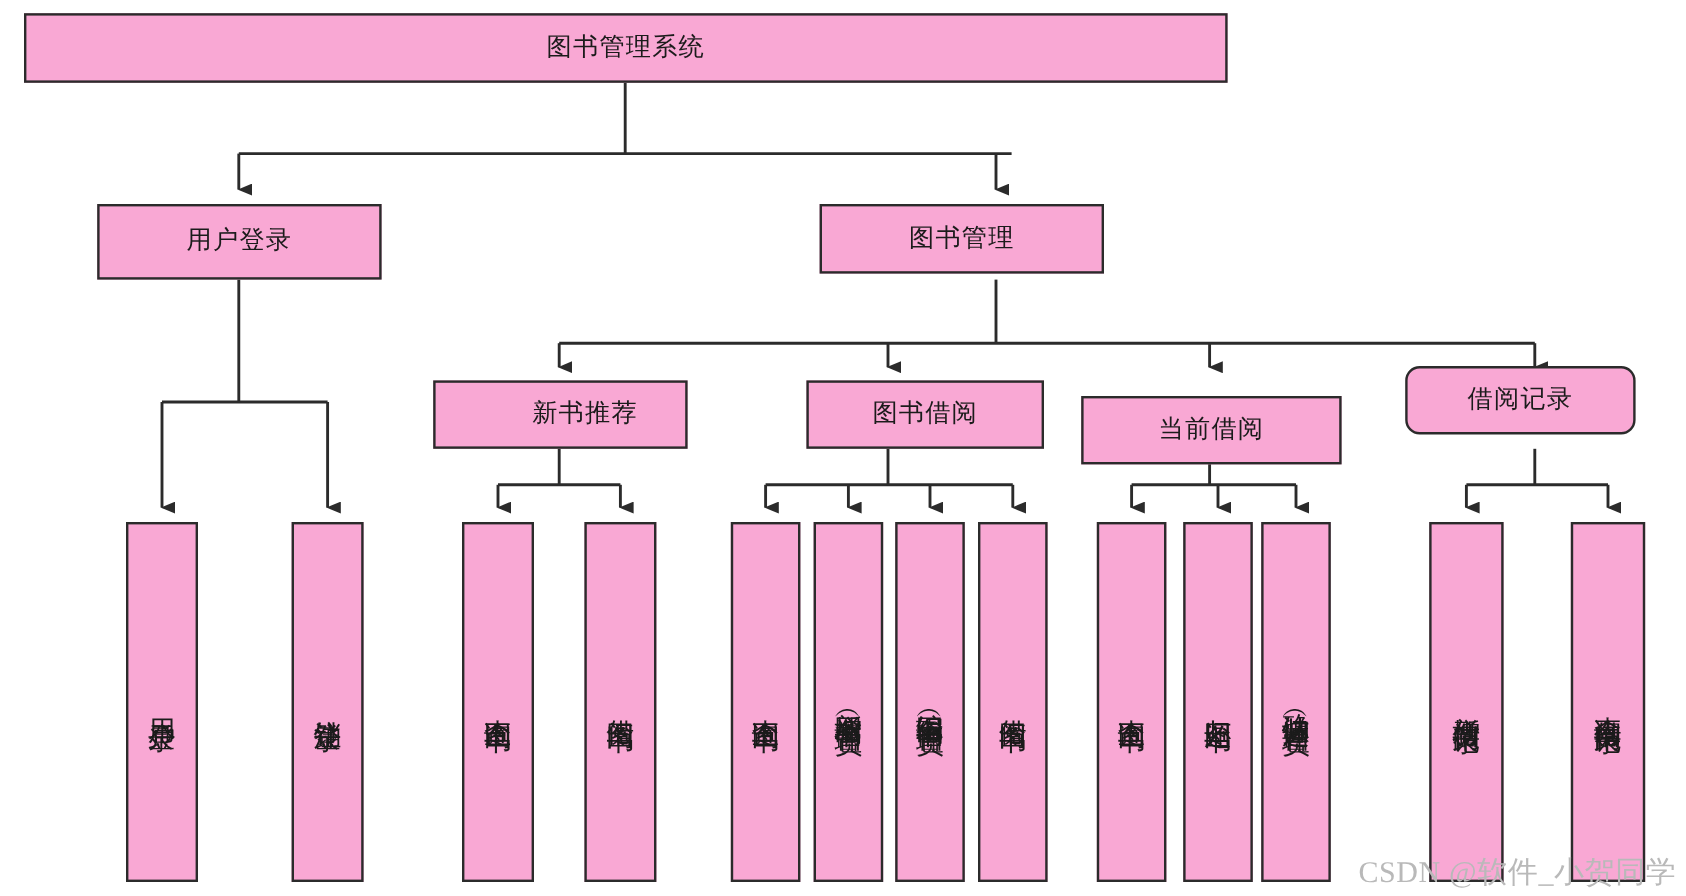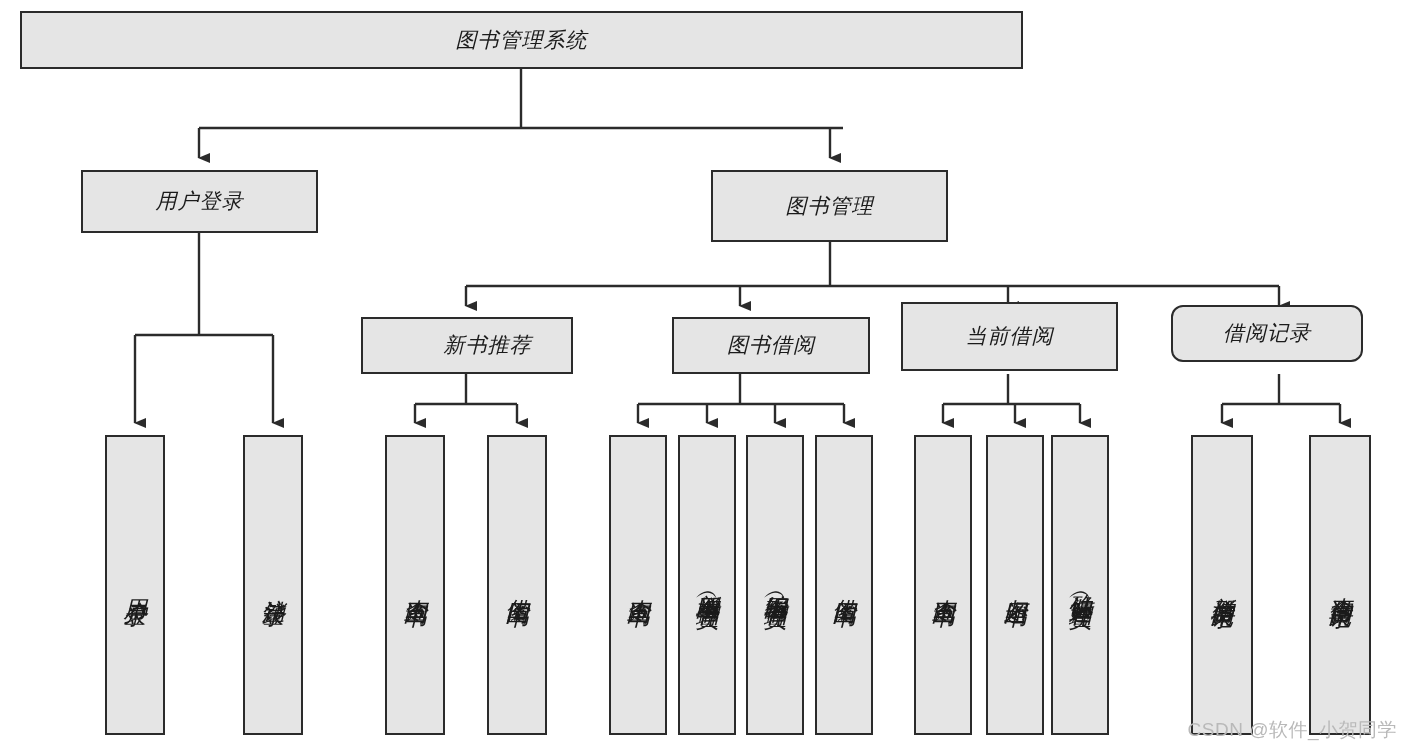--- a/index.html
+++ b/index.html
@@ -8,27 +8,26 @@
     background:#ffffff;
     font-family:"Liberation Sans","DejaVu Sans",sans-serif;
     overflow:hidden;
   }
   #stage{position:relative;width:1405px;height:747px;}
   svg#wires{position:absolute;left:0;top:0;width:1405px;height:747px;}
 
   .node{
     position:absolute;
     box-sizing:border-box;
-    background:#e5e5e5;
+    background:#f9a8d4;
     border:2px solid #2b2b2b;
     display:flex;
     align-items:center;
     justify-content:center;
     color:#1b1b1b;
-    font-style:italic;
   }
   .node .lbl{
     font-size:21px;
     line-height:1.25;
     letter-spacing:1px;
     white-space:nowrap;
   }
   .node.vert{
     align-items:center;
     justify-content:center;
@@ -38,24 +37,25 @@
     text-orientation:upright;
     font-size:23px;
     line-height:1.08;
     letter-spacing:2px;
     white-space:normal;
     max-height:282px;
   }
   #watermark{
     position:absolute;
     right:8px;bottom:4px;
-    font-size:19px;
+    font-size:25px;
     color:#b9b9b9;
     white-space:nowrap;
     letter-spacing:.5px;
+    font-family:Liberation Serif, serif;
   }
 </style>
 </head>
 <body>
 
 <div id="stage">
 
   <svg id="wires" viewBox="0 0 1405 747" xmlns="http://www.w3.org/2000/svg">
     <defs>
       <marker id="arw" markerWidth="10" markerHeight="12" refX="5" refY="11" orient="auto" markerUnits="userSpaceOnUse">
@@ -106,31 +106,31 @@
     </g>
   </svg>
 
   <div class="node" style="left:20px;top:11px;width:1003px;height:58px;">
     <span class="lbl">图书管理系统</span>
   </div>
 
   <div class="node" style="left:81px;top:170px;width:237px;height:63px;">
     <span class="lbl">用户登录</span>
   </div>
-  <div class="node" style="left:711px;top:170px;width:237px;height:72px;">
+  <div class="node" style="left:683px;top:170px;width:237px;height:58px;">
     <span class="lbl">图书管理</span>
   </div>
 
   <div class="node" style="left:361px;top:317px;width:212px;height:57px;padding-left:41px;">
     <span class="lbl">新书推荐</span>
   </div>
   <div class="node" style="left:632px;top:317px;width:198px;height:57px;margin-left:40px;">
     <span class="lbl">图书借阅</span>
   </div>
-  <div class="node" style="left:901px;top:302px;width:217px;height:69px;">
+  <div class="node" style="left:901px;top:330px;width:217px;height:57px;">
     <span class="lbl">当前借阅</span>
   </div>
   <div class="node" style="left:1171px;top:305px;width:192px;height:57px;border-radius:12px;">
     <span class="lbl">借阅记录</span>
   </div>
 
   <div class="node vert" style="left:105px;top:435px;width:60px;height:300px;">
     <span class="lbl">用户登录</span>
   </div>
   <div class="node vert" style="left:243px;top:435px;width:60px;height:300px;">

